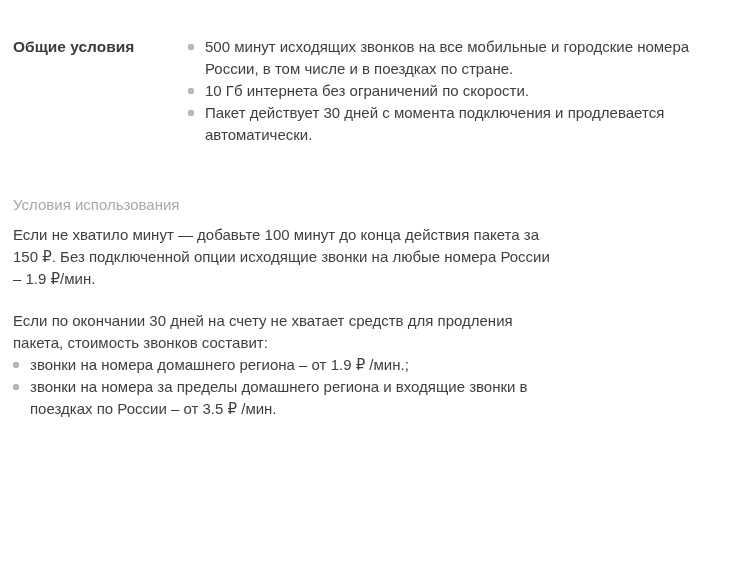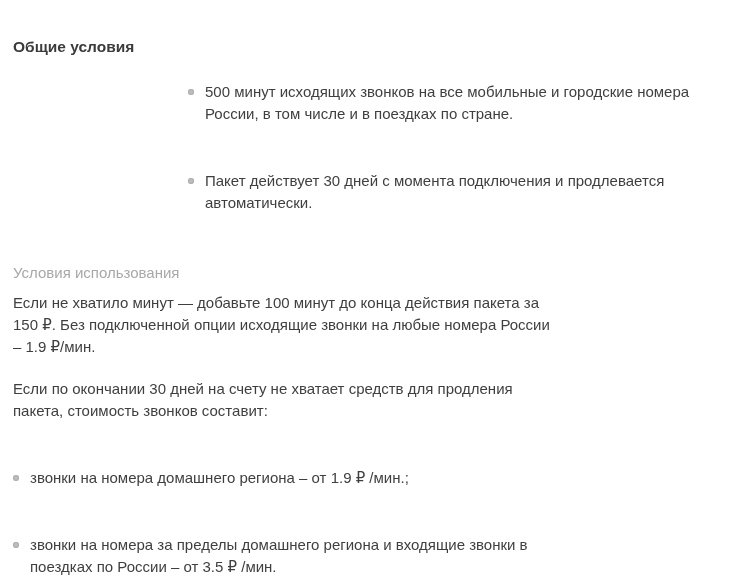--- a/index.html
+++ b/index.html
@@ -46,21 +46,20 @@
   .mb-26 { margin-bottom: 26px !important; }
   .mb-20 { margin-bottom: 20px !important; }
   ul.bullets {
     list-style: none;
     margin: 0;
     padding: 0;
   }
   ul.bullets li {
     position: relative;
     padding-left: 17px;
-    margin-top: 45px;
   }
   ul.bullets .dot {
     position: absolute;
     left: 0;
     top: 8px;
     width: 6px;
     height: 6px;
     border-radius: 50%;
     background: #bcbcbc;
     box-shadow: inset 0 0 0 1px #b0b0b0;
@@ -82,20 +81,24 @@
   <section class="row row-general">
     <h3 class="label">Общие условия</h3>
     <div class="content">
       <ul class="bullets">
         <li>
           <span class="dot"></span>
           <span>500 минут исходящих звонков на все мобильные и городские номера России, в том числе и в поездках по стране.</span>
         </li>
         <li>
           <span class="dot"></span>
+          <span>10 Гб интернета без ограничений по скорости.</span>
+        </li>
+        <li>
+          <span class="dot"></span>
           <span>Пакет действует 30 дней с момента подключения и продлевается автоматически.</span>
         </li>
       </ul>
     </div>
   </section>
 
   <section class="row">
     <div class="content">
       <div class="muted-link-row">
         <a class="muted-link" href="#">Условия использования</a>

